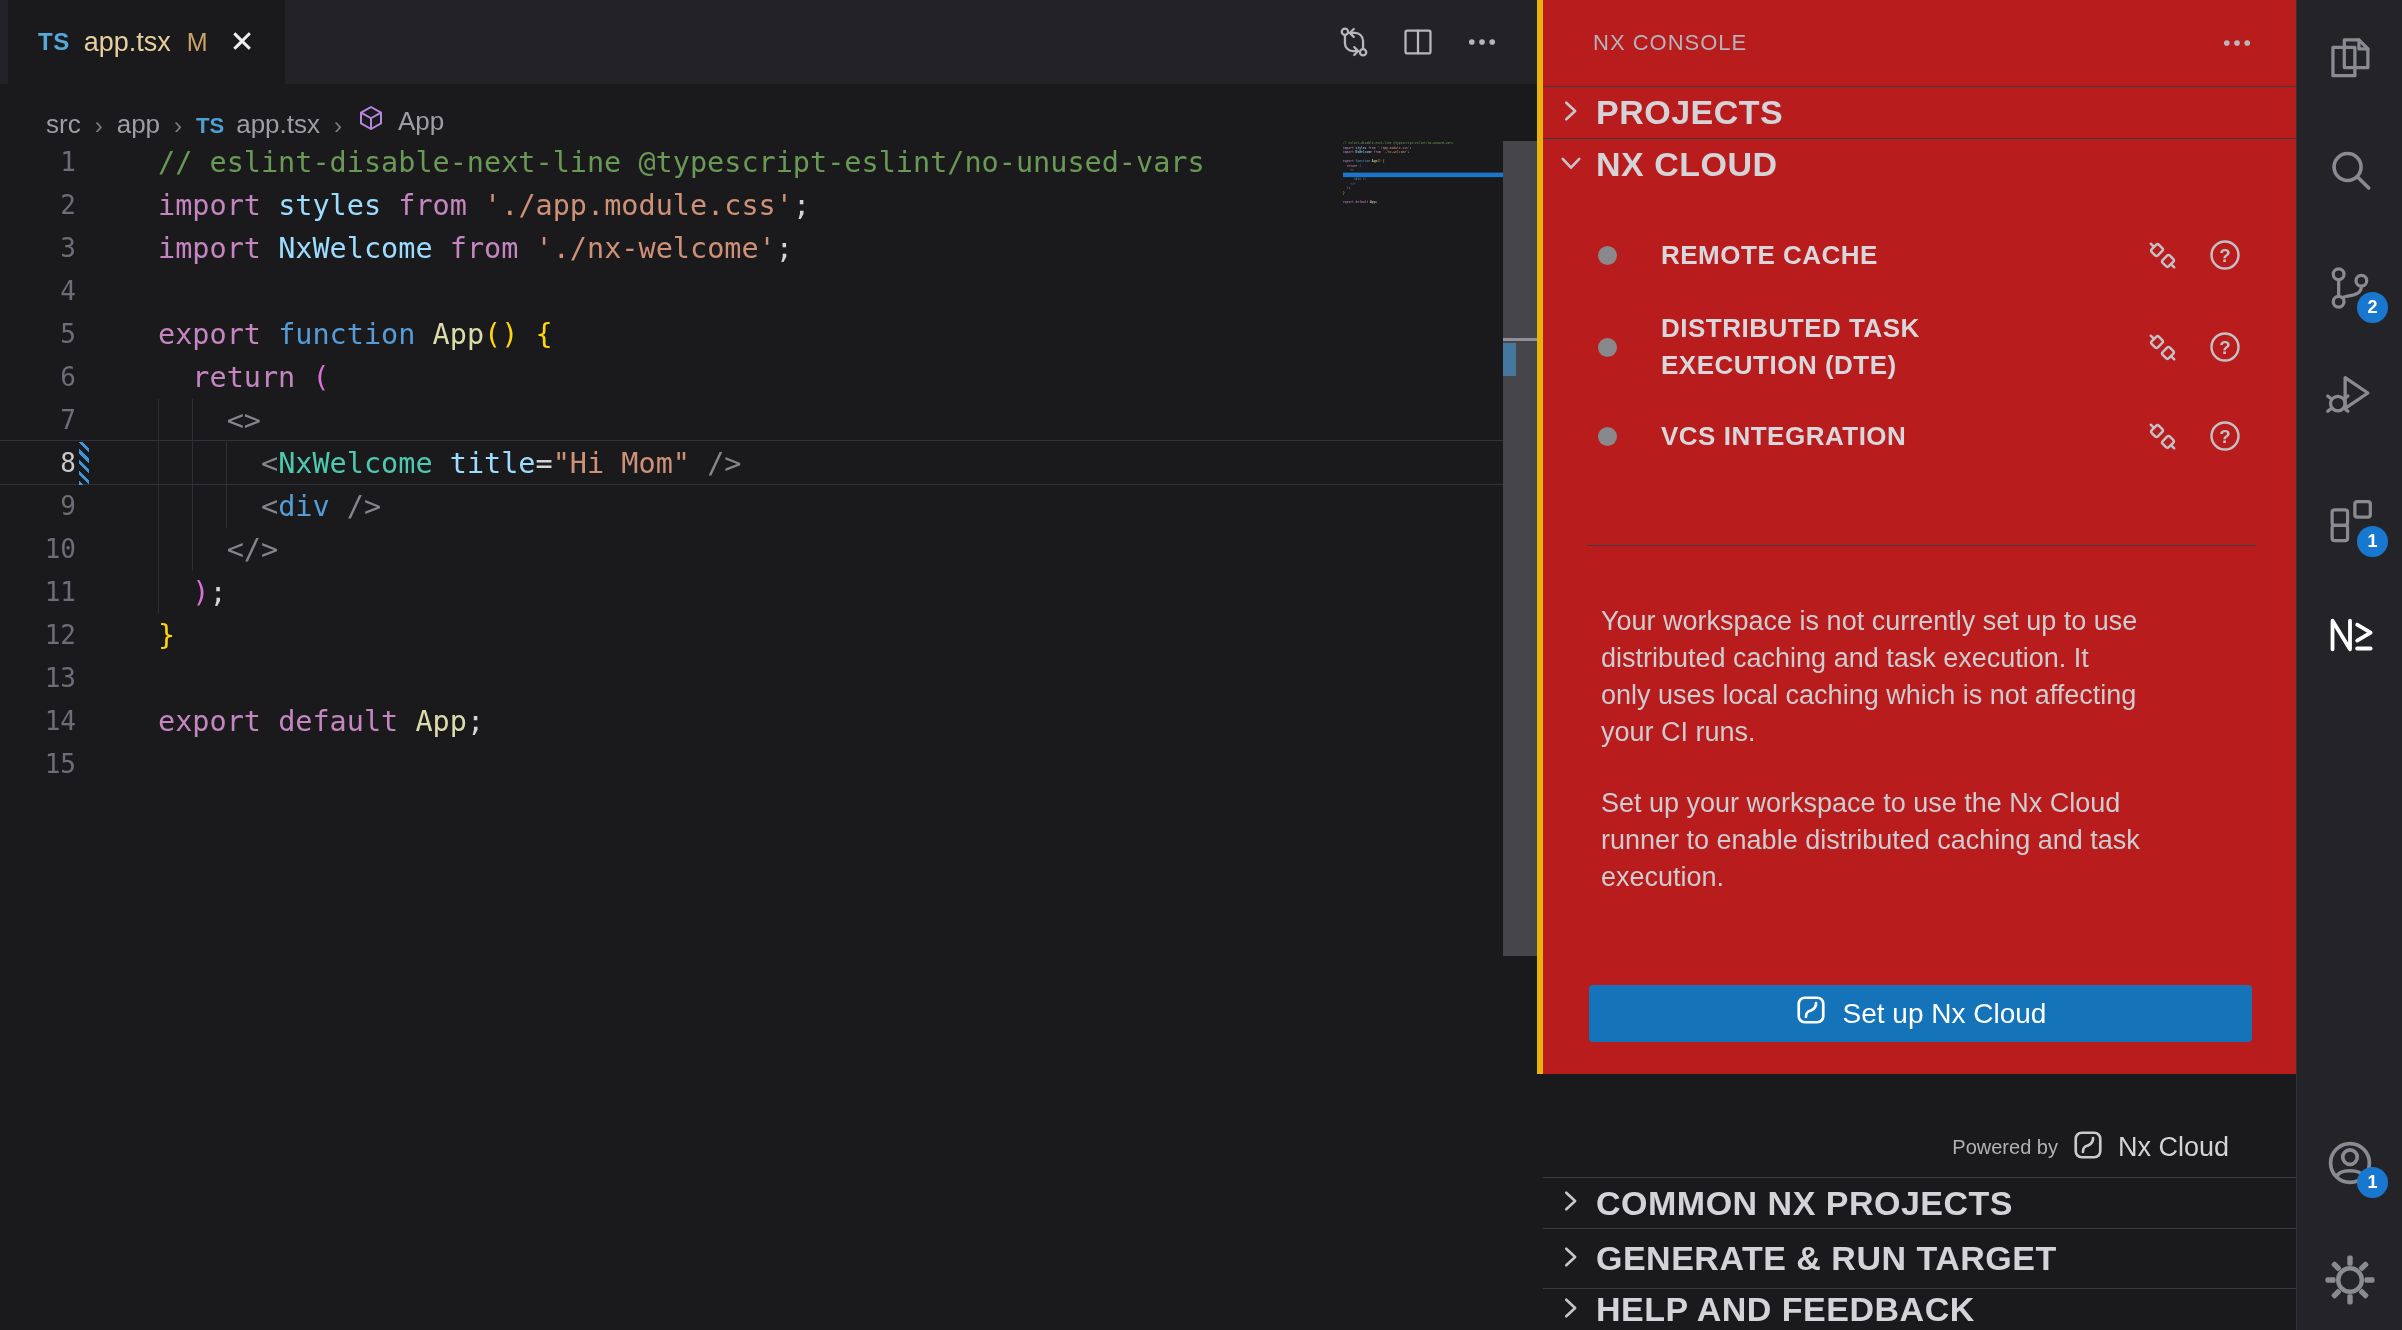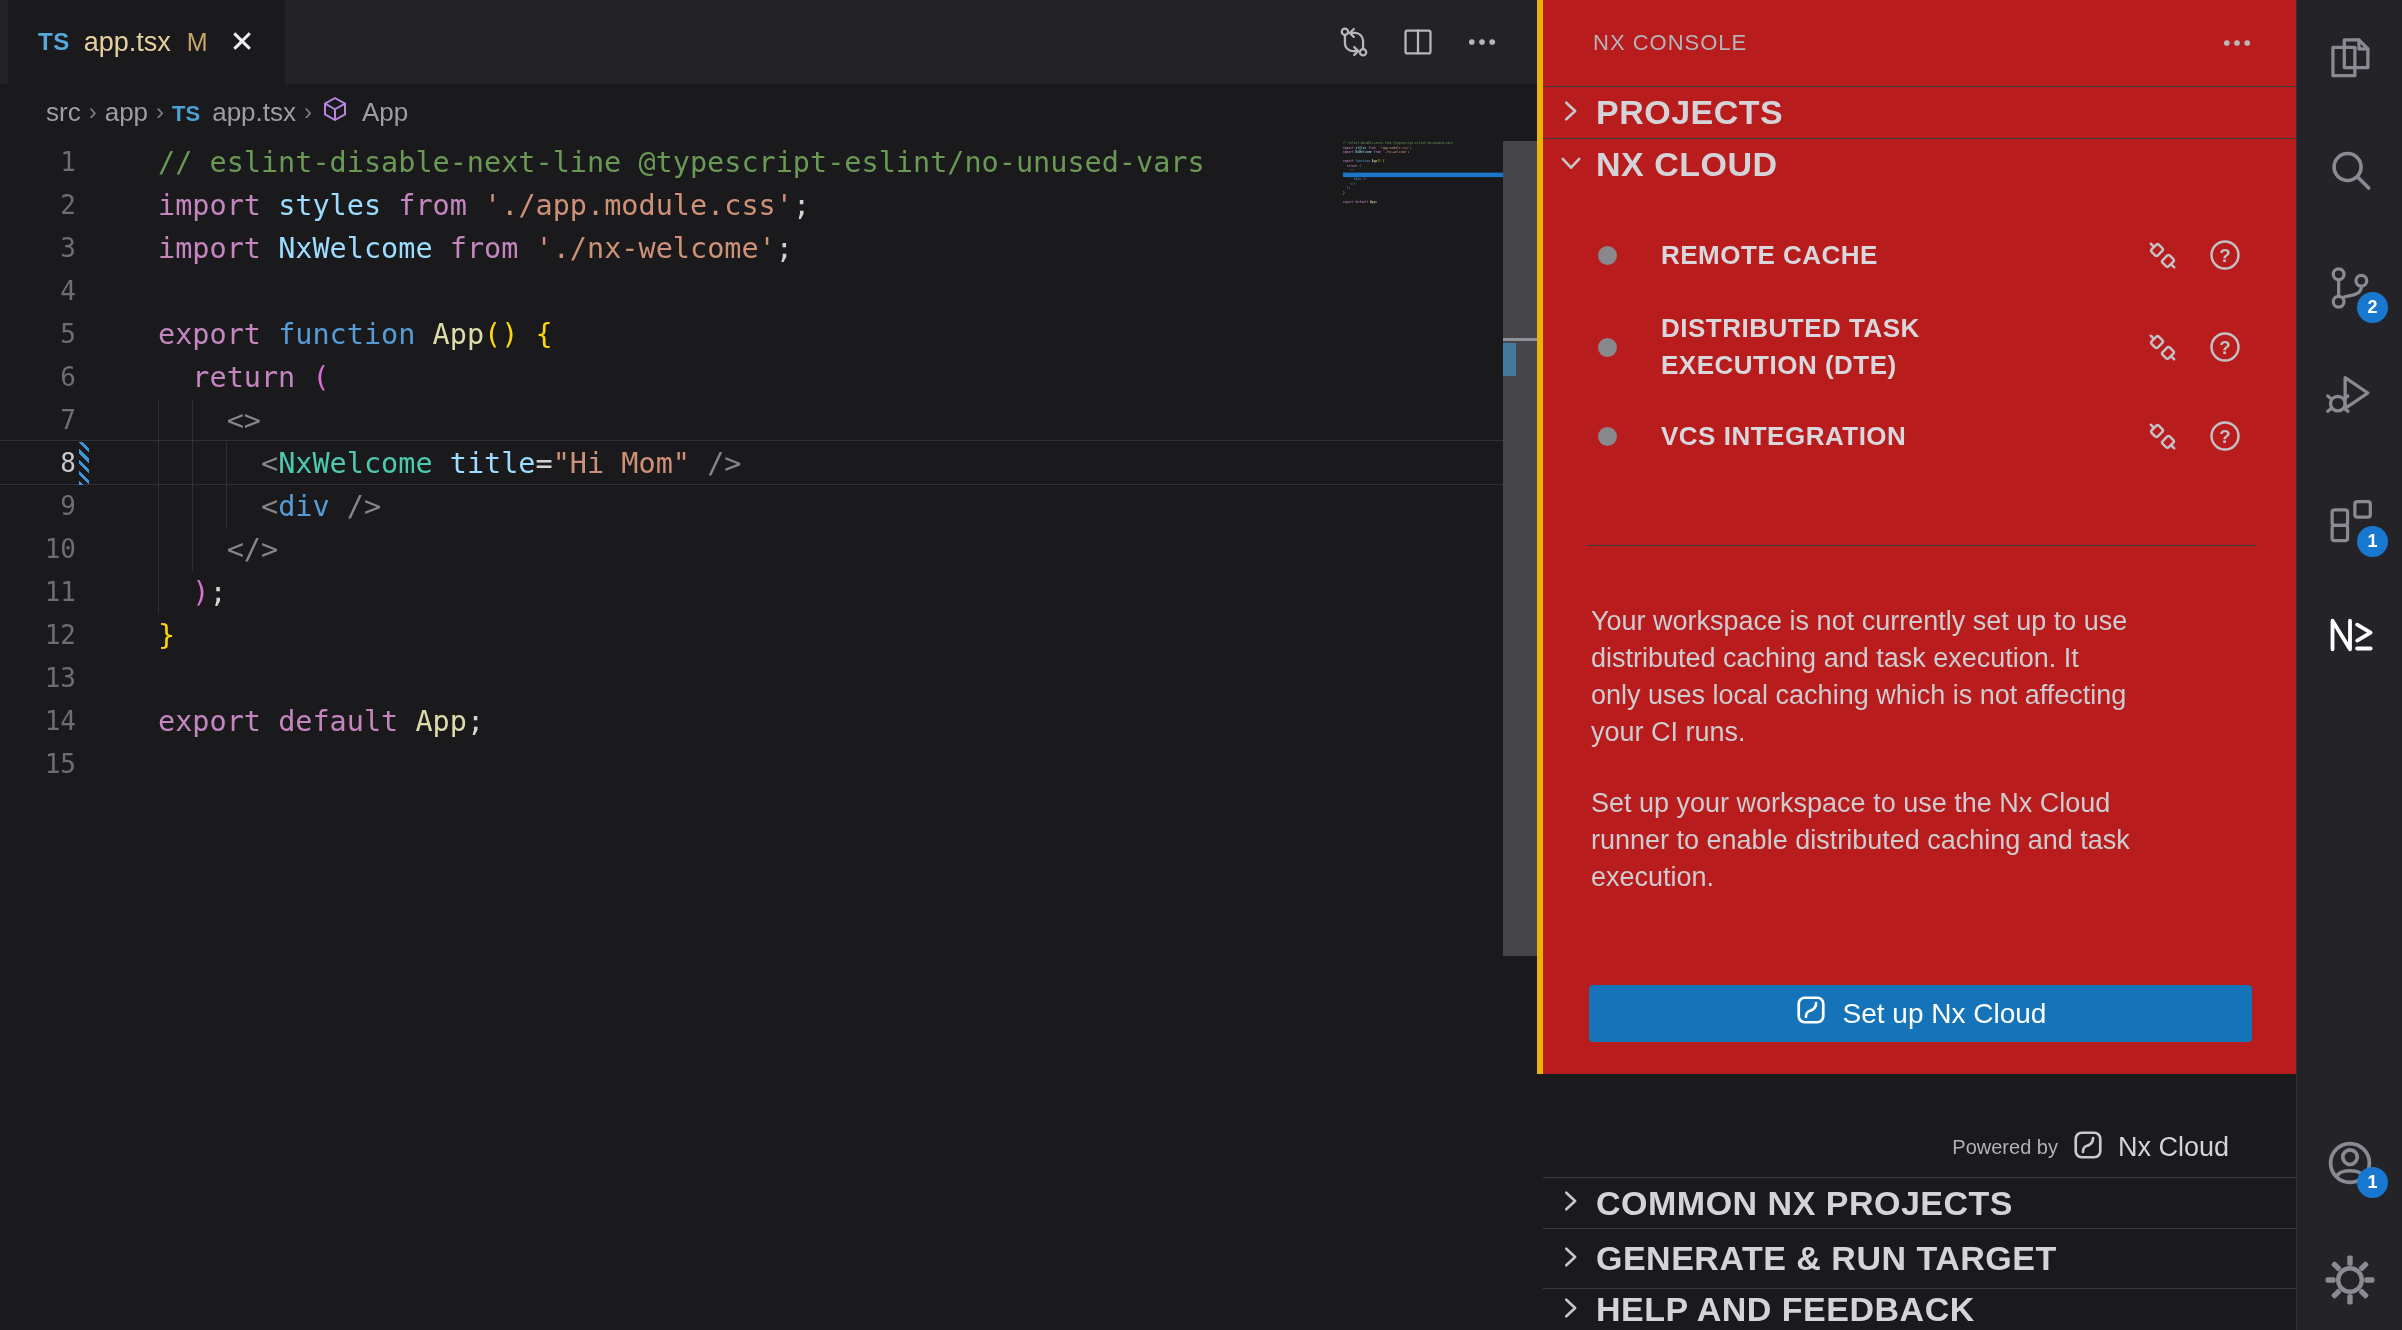--- a/index.html
+++ b/index.html
@@ -13,21 +13,21 @@
   .tab { position:absolute; left:8px; top:0; height:84px; width:277px; background:#1a1a1d;
          display:flex; align-items:center; padding:0 22px 0 30px; cursor:pointer; }
   .tab-fileicon { color:#55a8dc; font-weight:bold; font-size:24px; letter-spacing:.5px; }
   .tab-name { color:#e6cf9e; font-size:27px; margin-left:14px; }
   .tab-mod { color:#c9a368; font-size:25px; margin-left:16px; }
   .tab-close { color:#eeeef0; font-size:30px; margin-left:22px; line-height:1; cursor:pointer; }
   .tab-actions { position:absolute; right:38px; top:0; height:84px; display:flex; align-items:center; gap:30px; }
   .tab-actions svg { display:block; cursor:pointer; }
 
   .breadcrumb { position:absolute; left:0; top:84px; width:1503px; height:56px; background:#1a1a1d;
-                display:flex; align-items:center; gap:8px; padding-left:46px;
+                display:flex; align-items:flex-end; gap:14px; padding-left:46px;
                 font-size:26px; color:#9d9da4; }
   .crumb { display:flex; align-items:center; gap:12px; cursor:pointer; }
   .crumb-sep { color:#7c7c84; font-size:24px; }
   .crumb-ts { color:#4da0d4; font-weight:bold; font-size:22px; }
 
   
   .code-layer { position:absolute; left:0; top:0; width:1537px; height:1330px; }
   .iguide { position:absolute; width:1px; background:#2e2e35; }
   .current-line { position:absolute; left:0; width:1503px; height:45px; top:440px;
                   border-top:1.5px solid #313139; border-bottom:1.5px solid #313139; }
@@ -62,21 +62,21 @@
   .sb-row { position:absolute; left:0; width:100%; border-top:1px solid #3a3a40;
             display:flex; align-items:center; padding-left:15px; gap:12px; cursor:pointer; }
   .sb-row-label { font-size:34px; font-weight:bold; color:#d4d4d8; letter-spacing:.5px; }
   .feature-row { position:absolute; left:0; width:100%; display:flex; align-items:center; }
   .dot { position:absolute; left:55px; width:19px; height:19px; border-radius:50%; background:#88888d; }
   .feature-label { position:absolute; left:118px; width:370px; font-size:26px; font-weight:bold;
                    color:#d8d8dc; letter-spacing:.5px; line-height:37px; }
   .feature-icons { position:absolute; right:53px; display:flex; gap:26px; align-items:center; }
   .feature-icons svg { display:block; cursor:pointer; }
   .sb-divider { position:absolute; left:44px; width:669px; height:1px; background:#3c3c42; }
-  .sb-para { position:absolute; left:48px; width:670px; font-size:27px; line-height:37px; color:#cdcdd1; }
+  .sb-para { position:absolute; left:58px; width:670px; font-size:27px; line-height:37px; color:#cdcdd1; }
   .cta-button { position:absolute; left:46px; top:985px; width:663px; height:57px; background:#1573ba;
                 border:none; border-radius:4px; color:#ffffff; font-size:28px;
                 font-family:"Liberation Sans", sans-serif; display:flex; align-items:center;
                 justify-content:center; gap:16px; cursor:pointer; }
   .powered { position:absolute; right:67px; top:1128px; height:38px; display:flex;
              align-items:center; gap:14px; }
   .powered-prefix { font-size:20px; color:#b2b2b6; }
   .powered-brand { font-size:27px; color:#d4d4d8; }
 
   

